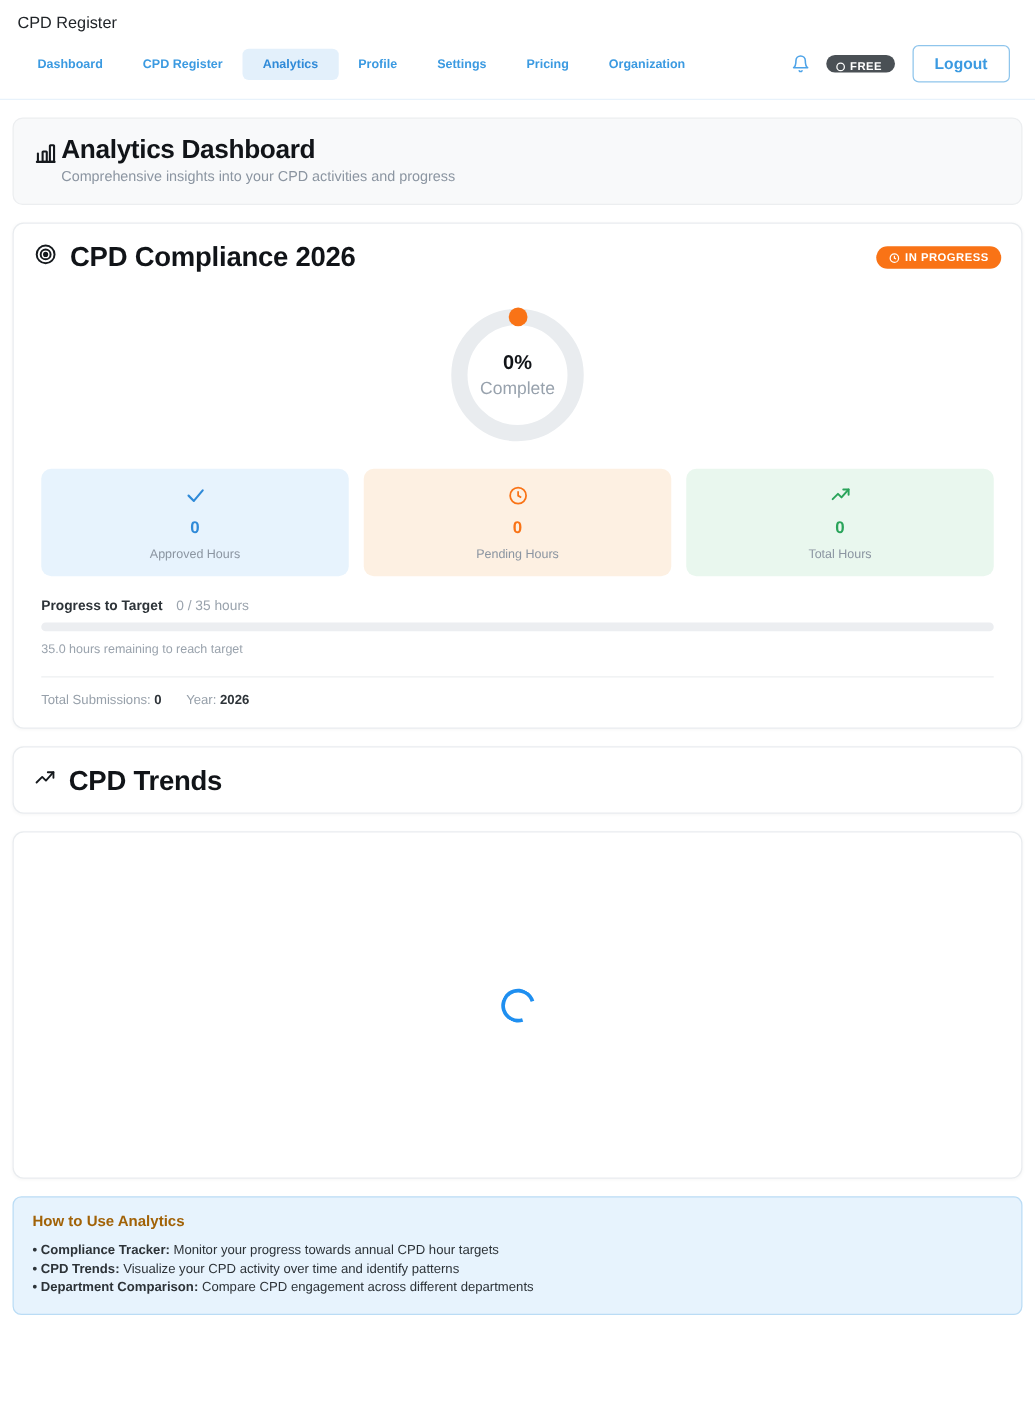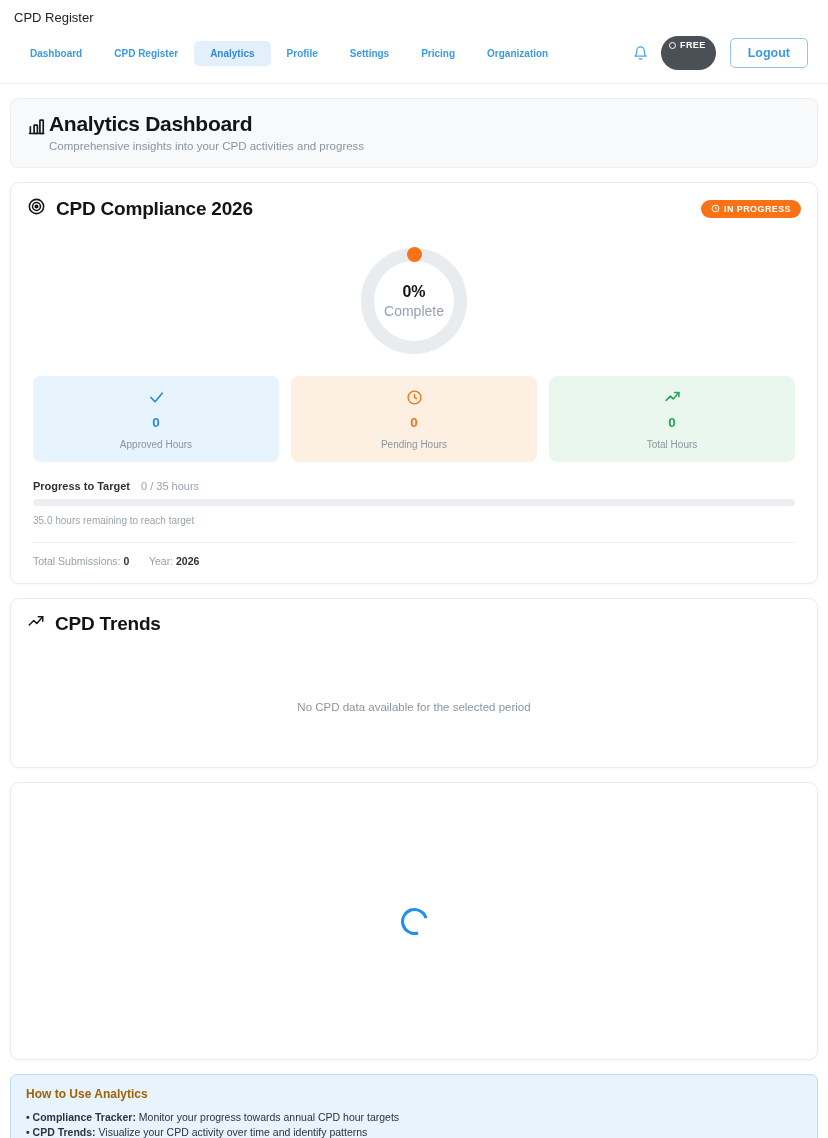--- a/index.html
+++ b/index.html
@@ -54,21 +54,21 @@
   .free-badge {
     display: inline-flex;
     align-items: center;
     gap: 4px;
     background: #4a5055;
     color: #ffffff;
     font-size: 9px;
     font-weight: bold;
     letter-spacing: .4px;
     border-radius: 999px;
-    padding: 4px 10px 20px 8px;
+    padding: 4px 10px 0 8px;
     margin-right: 14px;
   }
   .free-badge .ring {
     width: 7px; height: 7px;
     border: 1.3px solid #ffffff;
     border-radius: 50%;
     display: inline-block;
   }
   .logout-btn {
     font-size: 12.5px;
@@ -118,21 +118,21 @@
   }
 
   
   .card-head {
     display: flex;
     align-items: center;
     padding: 14px 16px 12px 16px;
   }
   .card-head h2 {
     margin: 0 0 0 10px;
-    font-size: 19px;
+    font-size: 22px;
     font-weight: bold;
     letter-spacing: -.2px;
     color: #111418;
   }
   .head-spacer { flex: 1 1 auto; }
   .status-badge {
     display: inline-flex;
     align-items: center;
     gap: 4px;
     background: #f97316;
@@ -430,21 +430,20 @@
   <div class="card">
     <div class="card-head">
       <span>
         <svg width="18" height="18" viewBox="0 0 24 24" fill="none" stroke="#15191d" stroke-width="2" stroke-linecap="round" stroke-linejoin="round">
           <polyline points="3,16 9,10 13,14 21,5"></polyline>
           <polyline points="15,5 21,5 21,11"></polyline>
         </svg>
       </span>
       <h2>CPD Trends</h2>
     </div>
-    <div class="trends-body">No CPD data available for the selected period</div>
   </div>
 
   <div class="card loading-card">
     <div class="spinner"></div>
   </div>
 
   <div class="infobox">
     <h3>How to Use Analytics</h3>
     <div class="line">
       <b>• Compliance Tracker:</b><span> Monitor your progress towards annual CPD hour targets</span>

